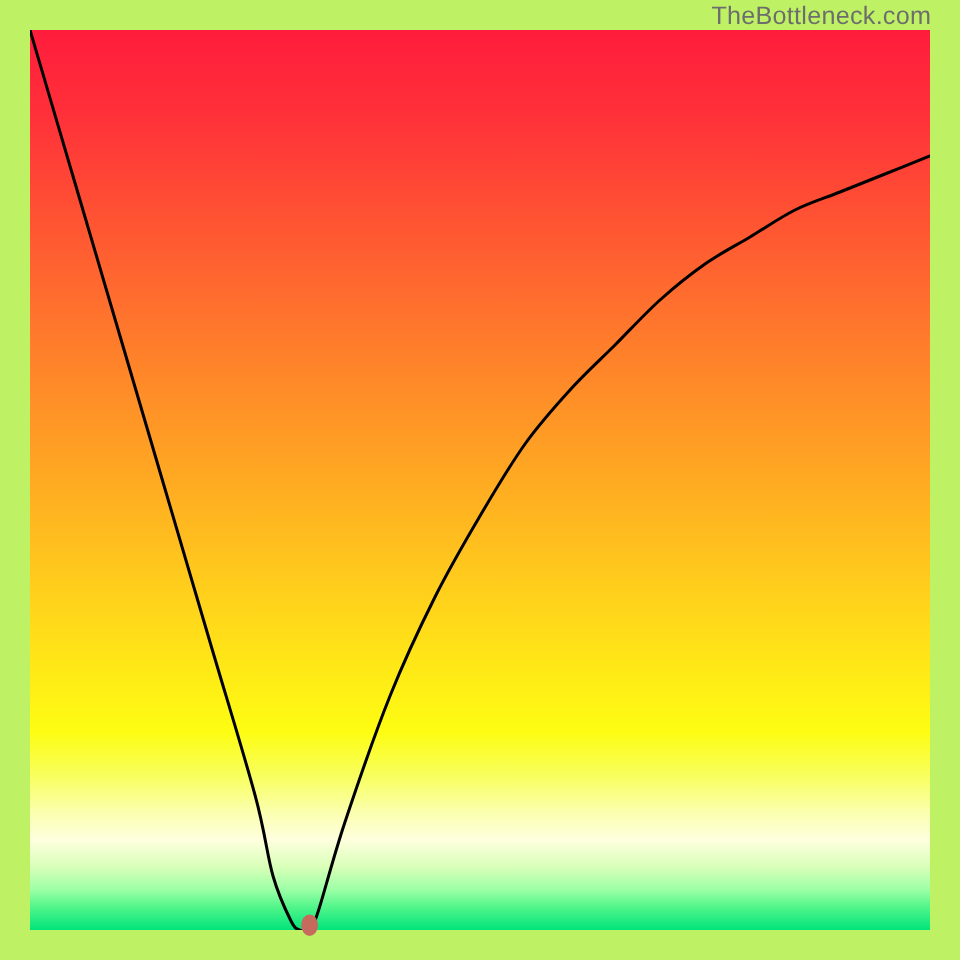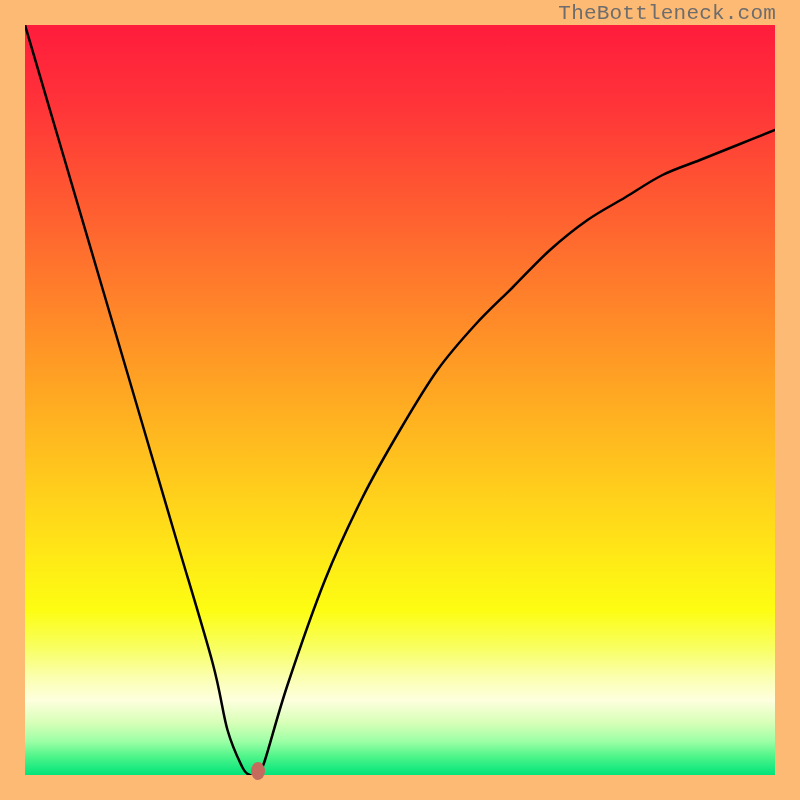--- a/index.html
+++ b/index.html
@@ -7,22 +7,21 @@
     padding: 0;
     width: 800px;
     height: 800px;
     overflow: hidden;
     background: #000;
     font-family: Arial, Helvetica, sans-serif;
   }
   .frame {
     position: absolute;
     inset: 0;
-    background: #fdba74;
-    font-family: Liberation Mono, monospace;
+    background: #bef264;
   }
   .plot-area {
     position: absolute;
     left: 25px;
     top: 25px;
     width: 750px;
     height: 750px;
   }
   .gradient {
     position: absolute;

